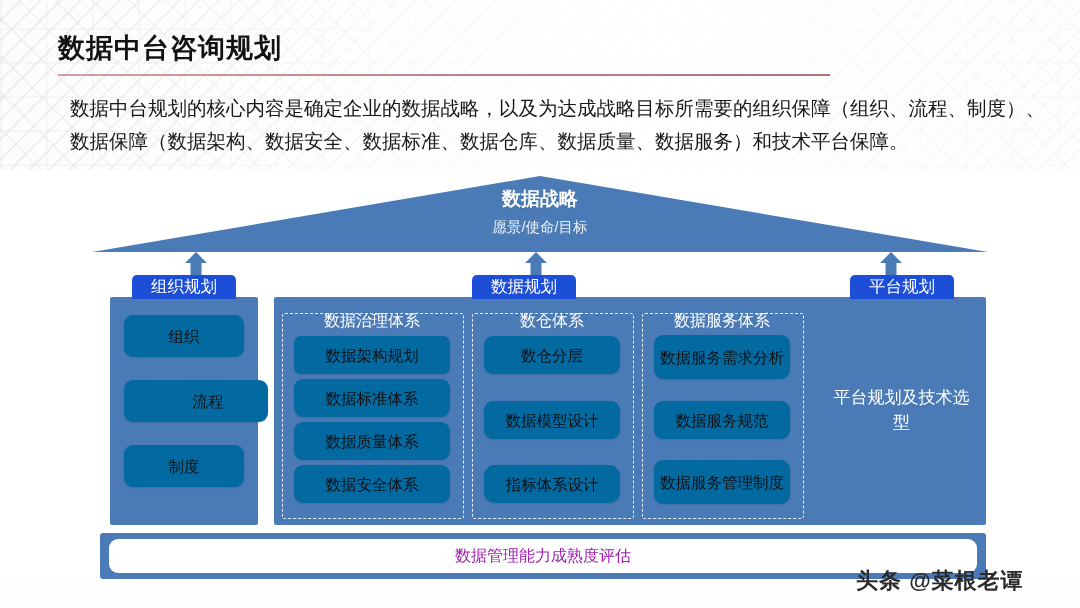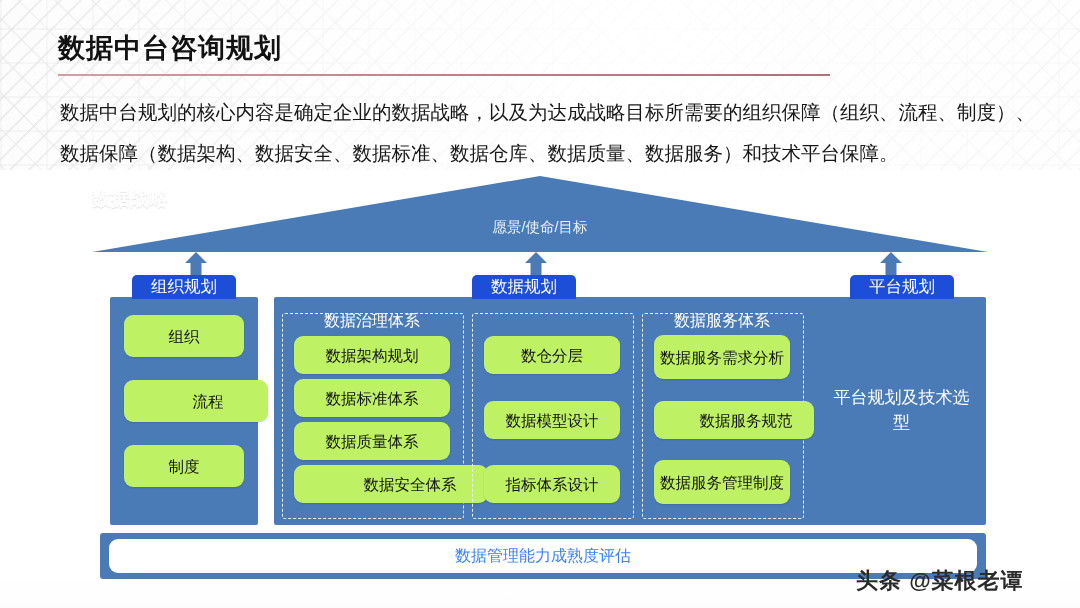--- a/index.html
+++ b/index.html
@@ -32,22 +32,22 @@
     left:58px;top:30px;
     font-size:27px;font-weight:bold;color:#121212;
     letter-spacing:1px;
   }
   #title-rule{
     left:58px;top:74px;width:772px;height:2px;
     background:linear-gradient(90deg,#c98f96 0%,#b06a72 55%,#9e5a63 100%);
     opacity:.85;
   }
   #intro{
-    left:60px;top:92px;width:975px;
-    font-size:19.5px;line-height:41px;color:#171717;
+    left:70px;top:92px;width:975px;
+    font-size:19.5px;line-height:33px;color:#171717;
   }
 
   
   #stage{
     left:0;top:170px;width:1080px;height:438px;
     background:#ffffff;
     z-index:3;
   }
   #stage-fade{
     left:0;top:540px;width:1080px;height:68px;
@@ -55,21 +55,21 @@
     z-index:3;
   }
 
   
   #roof{
     left:92px;top:176px;width:896px;height:78px;
   }
   #roof svg{display:block;}
   #roof-title{
     position:absolute;left:0;right:0;top:10px;
-    text-align:left;color:#ffffff;font-size:19px;font-weight:bold;
+    text-align:center;color:#ffffff;font-size:19px;font-weight:bold;
     text-shadow:0 1px 1px rgba(0,0,0,.12);
   }
   #roof-sub{
     position:absolute;left:0;right:0;top:42px;
     text-align:center;color:#eef3fa;font-size:14.5px;
   }
 
   
   .up-arrow{width:26px;height:26px;}
   .up-arrow svg{display:block;}
@@ -82,21 +82,21 @@
   .pillar-cap{
     position:absolute;
     background:#1d4ed8;
     border-radius:5px 5px 0 0;
     color:#ffffff;font-size:16.5px;
     display:flex;align-items:center;justify-content:center;
     white-space:nowrap;
   }
   .white-box{
     position:absolute;
-    background:#bef264;
+    background:#0369a1;
     border-radius:9px;
     display:flex;align-items:center;justify-content:center;
     text-align:center;
     color:#111111;font-size:15.5px;line-height:19px;
     box-shadow:0 1px 2px rgba(0,0,0,.12);
   }
   .dashed-group{
     position:absolute;
     border:1.6px dashed #e9eef6;
     border-radius:3px;
@@ -113,21 +113,21 @@
 
   
   #footer-bar{
     left:100px;top:533px;width:886px;height:46px;
     background:#4a7bb7;border-radius:3px;
   }
   #footer-inner{
     position:absolute;left:9px;top:6px;width:868px;height:34px;
     background:#ffffff;border-radius:9px;
     display:flex;align-items:center;justify-content:center;
-    color:#3b82f6;font-size:16px;
+    color:#a21caf;font-size:16px;
   }
 
   
   #watermark{
     left:856px;top:566px;
     font-size:22px;font-weight:bold;color:#2b2b2b;
     letter-spacing:1px;
     z-index:9;
   }
   #watermark .wm-at{font-weight:bold;}
@@ -174,34 +174,35 @@
   <div class="white-box" style="left:14px;top:18px;width:120px;height:42px;">组织</div>
   <div class="white-box" style="left:14px;top:83px;width:120px;height:42px;padding-left:24px;">流程</div>
   <div class="white-box" style="left:14px;top:148px;width:120px;height:42px;">制度</div>
 </div>
 
 <div class="layer pillar" style="left:274px;top:297px;width:594px;height:228px;">
   <div class="pillar-cap" style="left:198px;top:-22px;width:104px;height:24px;">数据规划</div>
 
   <div class="dashed-group" style="left:8px;top:16px;width:180px;height:204px;"></div>
   <div class="group-title" style="left:8px;top:14px;width:180px;">数据治理体系</div>
-  <div class="white-box" style="left:20px;top:39px;width:156px;height:38px;">数据架构规划</div>
+  <div class="white-box" style="left:20px;top:39px;width:156px;height:38px;border-radius:7px;">数据架构规划</div>
   <div class="white-box" style="left:20px;top:82px;width:156px;height:38px;">数据标准体系</div>
   <div class="white-box" style="left:20px;top:125px;width:156px;height:38px;">数据质量体系</div>
-  <div class="white-box" style="left:20px;top:168px;width:156px;height:38px;padding-left:38px;">数据安全体系</div>
+  <div class="white-box" style="left:20px;top:168px;width:156px;height:38px;">数据安全体系</div>
 
   <div class="dashed-group" style="left:198px;top:16px;width:160px;height:204px;"></div>
+  <div class="group-title" style="left:198px;top:14px;width:160px;">数仓体系</div>
   <div class="white-box" style="left:210px;top:39px;width:136px;height:38px;">数仓分层</div>
   <div class="white-box" style="left:210px;top:104px;width:136px;height:38px;">数据模型设计</div>
-  <div class="white-box" style="left:210px;top:168px;width:136px;height:38px;">指标体系设计</div>
+  <div class="white-box" style="left:210px;top:168px;width:136px;height:38px;border-radius:11px;">指标体系设计</div>
 
   <div class="dashed-group" style="left:368px;top:16px;width:160px;height:204px;"></div>
   <div class="group-title" style="left:368px;top:14px;width:160px;">数据服务体系</div>
   <div class="white-box" style="left:380px;top:38px;width:136px;height:44px;">数据服务需求分析</div>
-  <div class="white-box" style="left:380px;top:104px;width:136px;height:38px;padding-left:24px;">数据服务规范</div>
+  <div class="white-box" style="left:380px;top:104px;width:136px;height:38px;">数据服务规范</div>
   <div class="white-box" style="left:380px;top:163px;width:136px;height:44px;">数据服务管理制度</div>
 </div>
 
 <div class="layer pillar" style="left:817px;top:297px;width:169px;height:228px;">
   <div class="pillar-cap" style="left:33px;top:-22px;width:104px;height:24px;">平台规划</div>
   <div class="plain-label" style="left:12px;top:88px;width:145px;">平台规划及技术选型</div>
 </div>
 
 <div id="footer-bar" class="layer">
   <div id="footer-inner">数据管理能力成熟度评估</div>

